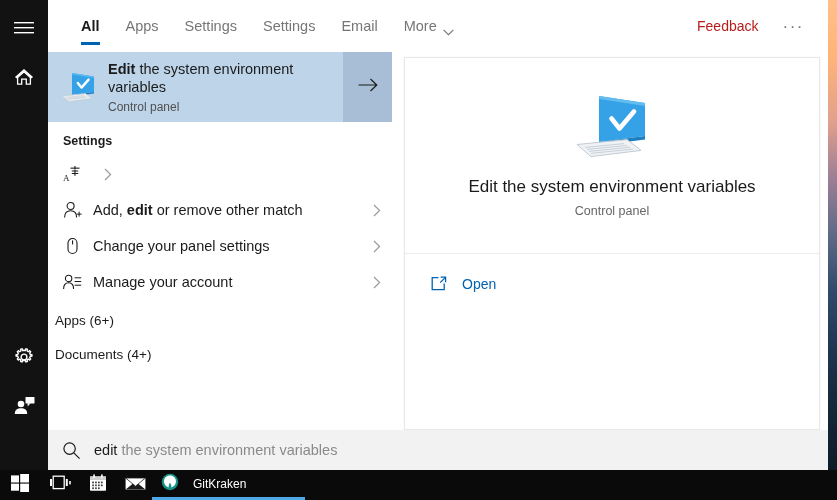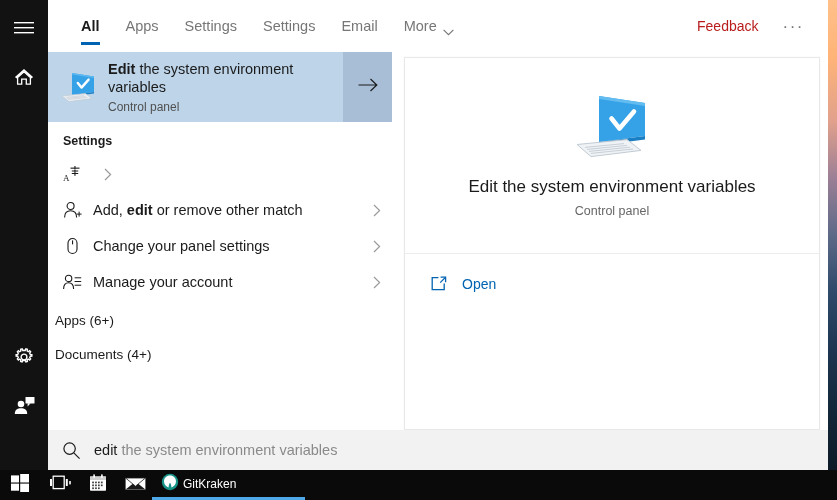--- a/index.html
+++ b/index.html
@@ -134,21 +134,21 @@
     position: absolute; left: 0; bottom: 0; width: 837px; height: 30px;
     background: #0a0a0a;
   }
   .tb-item {
     position: absolute; bottom: 0; height: 30px;
     display: flex; align-items: center; cursor: default;
   }
   .tb-pin { width: 40px; justify-content: center; }
   .tb-win {
     position: relative;
-    padding: 0 10px 3px 9px; gap: 4px;
+    padding: 0 10px 3px 9px; gap: 14px;
   }
   .tb-win::after {
     content: ""; position: absolute; left: 0; right: 0; bottom: 0;
     height: 3px; background: #4fa8e8;
   }
   .tb-win-label { font-size: 12px; color: #ffffff; white-space: nowrap; }
 </style>
 </head>
 <body>
 

